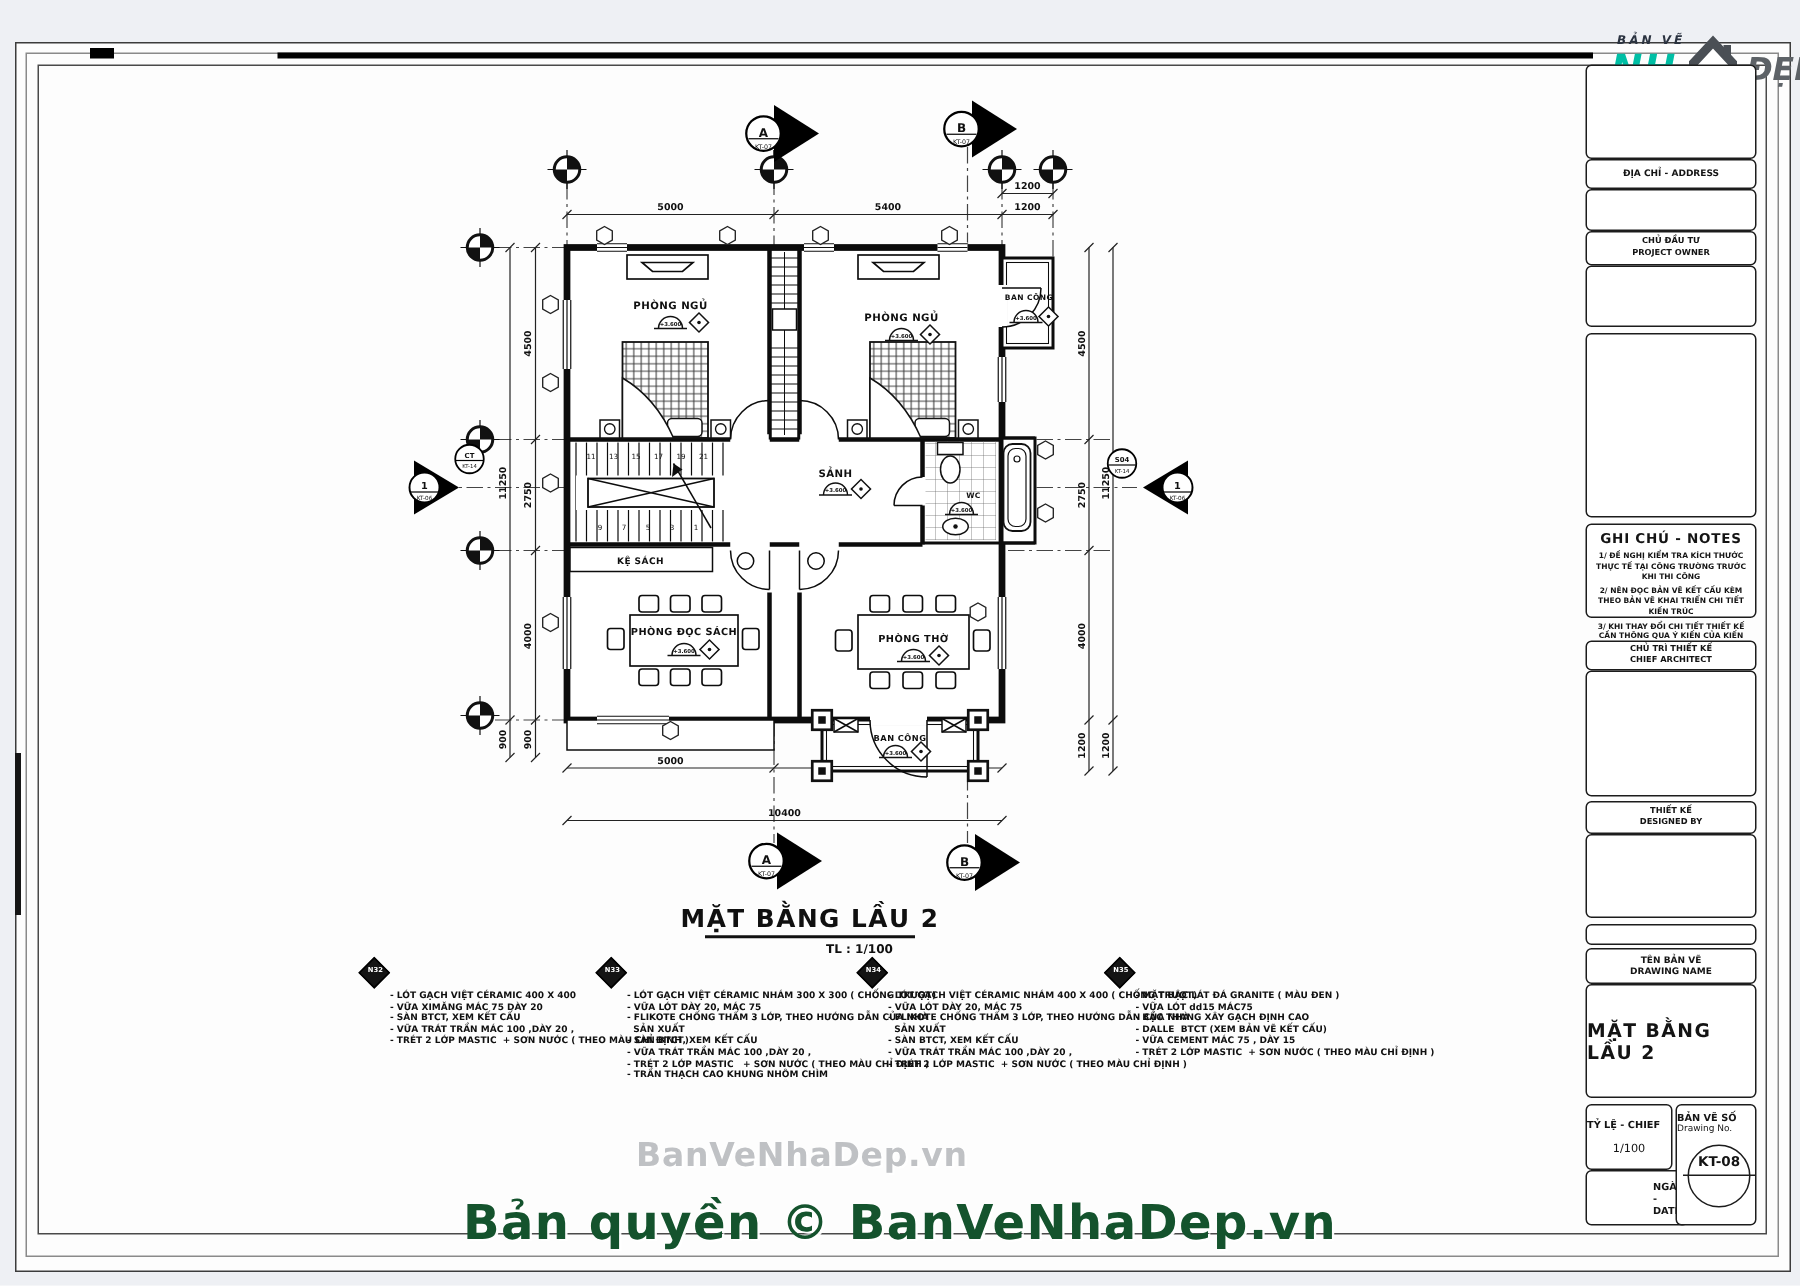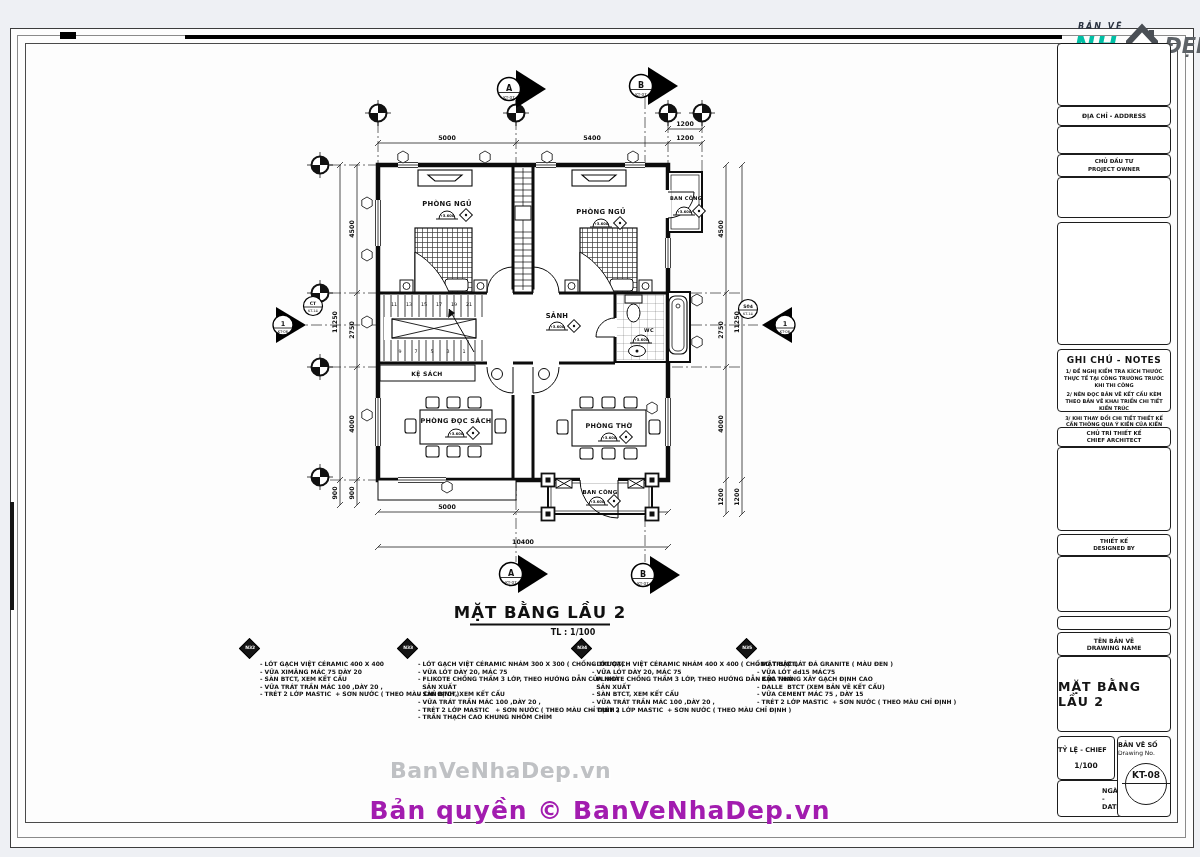--- a/index.html
+++ b/index.html
@@ -29,34 +29,34 @@
   
   .tb{left:1057px;width:114px;border:1.2px solid #1c1c1c;border-radius:4px;background:#fff;box-sizing:border-box;}
   .tb.hdr{display:flex;flex-direction:column;align-items:center;justify-content:center;}
   .hl{font-size:6px;font-weight:bold;text-align:center;line-height:1.25;}
   .hl2{font-size:5.5px;font-weight:bold;text-align:center;line-height:1.3;}
   .notesbox .ntitle{font-size:9px;font-weight:bold;text-align:center;margin-top:5px;letter-spacing:.5px;}
   .notesbox .note{font-size:5px;font-weight:bold;text-align:center;line-height:1.35;margin:3px 4px 0 4px;}
   .dname{display:flex;align-items:center;justify-content:center;font-size:12.5px;font-weight:800;letter-spacing:1px;}
   .cell{position:absolute;box-sizing:border-box;}
   .sc-label{font-size:6.5px;font-weight:bold;}
-  .sc-value{font-size:7.5px;font-weight:bold;text-align:center;margin-top:7px;}
+  .sc-value{font-size:7.5px;font-weight:normal;text-align:center;margin-top:7px;}
   .no-circle{position:absolute;left:7px;top:26px;width:40px;height:40px;border:1.3px solid #1c1c1c;border-radius:50%;}
   .no-circle .chord{position:absolute;left:-4px;top:19px;width:48px;height:1.2px;background:#1c1c1c;}
   .no-circle .num{position:absolute;width:100%;top:6px;text-align:center;font-size:9px;font-weight:bold;}
 
   
   .leg{top:641px;}
   .leg .tag{position:absolute;left:2px;top:0;width:13px;height:13px;background:#141414;border:1px solid #000;transform:rotate(45deg);}
   .leg .tag span{position:absolute;width:100%;top:3px;left:0;text-align:center;transform:rotate(-45deg);font-size:4.5px;color:#fff;font-weight:bold;}
   .leg .lines{margin:19px 0 0 20px;font-size:6px;font-weight:bold;line-height:7.6px;white-space:pre;color:#101010;}
 
   
-  .wm-inline{left:390px;top:758px;font-size:22px;font-weight:bold;color:#bfc1c4;text-shadow:1.5px 1.5px 0 rgba(255,255,255,.95);letter-spacing:.5px;}
-  .wm-footer{left:50%;top:796px;transform:translateX(-50%);font-size:25px;font-weight:bold;color:#a21caf;text-shadow:1.5px 1.5px 0 rgba(255,255,255,.95);letter-spacing:1px;white-space:nowrap;}
+  .wm-inline{left:424px;top:758px;font-size:22px;font-weight:bold;color:#bfc1c4;text-shadow:1.5px 1.5px 0 rgba(255,255,255,.95);letter-spacing:.5px;}
+  .wm-footer{left:50%;top:796px;transform:translateX(-50%);font-size:32px;font-weight:bold;color:#14532d;text-shadow:1.5px 1.5px 0 rgba(255,255,255,.95);letter-spacing:1px;white-space:nowrap;}
 
   #plan{position:absolute;left:0;top:0;pointer-events:none;}
   #plan text{font-family:"DejaVu Sans","Liberation Sans",sans-serif;fill:#101010;}
   .w{stroke:#0c0c0c;fill:none;}
 </style>
 </head>
 <body>
 
 <div class="abs sheet-outer"></div>
 <div class="abs sheet-mid"></div>

